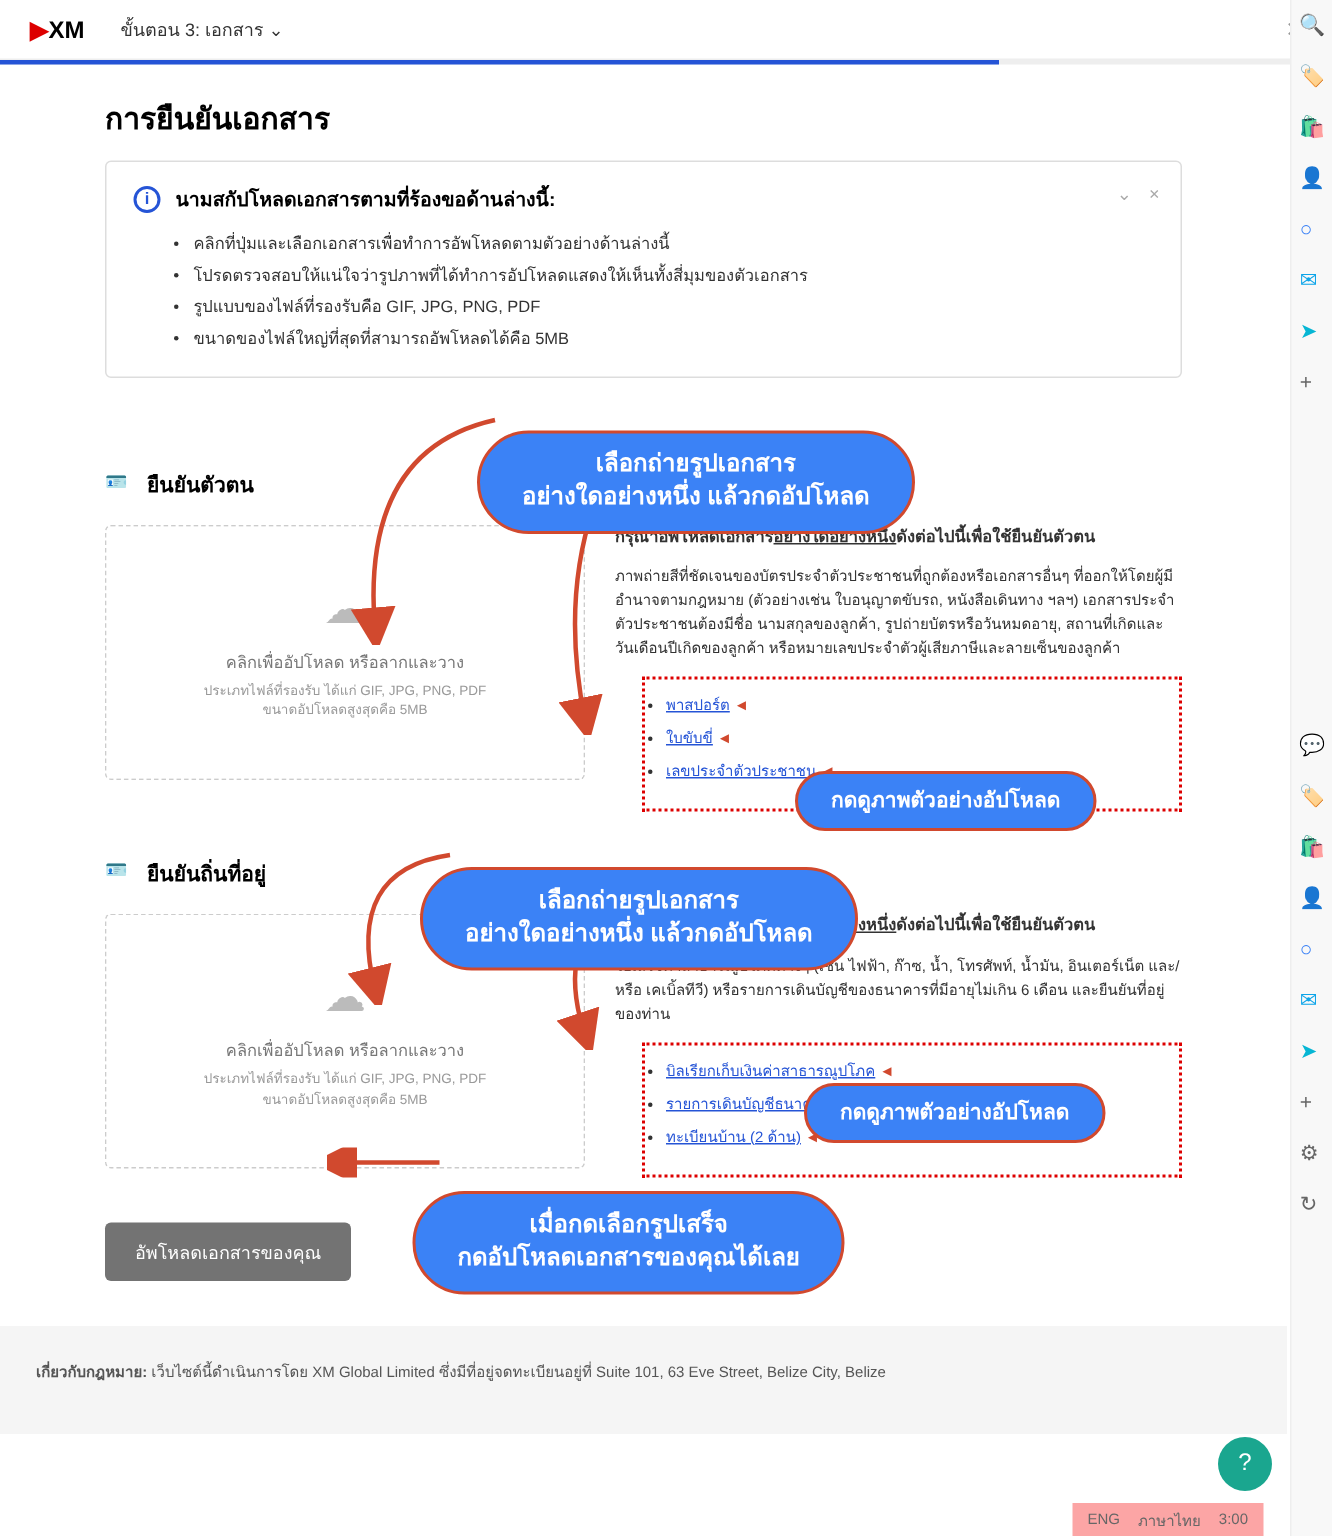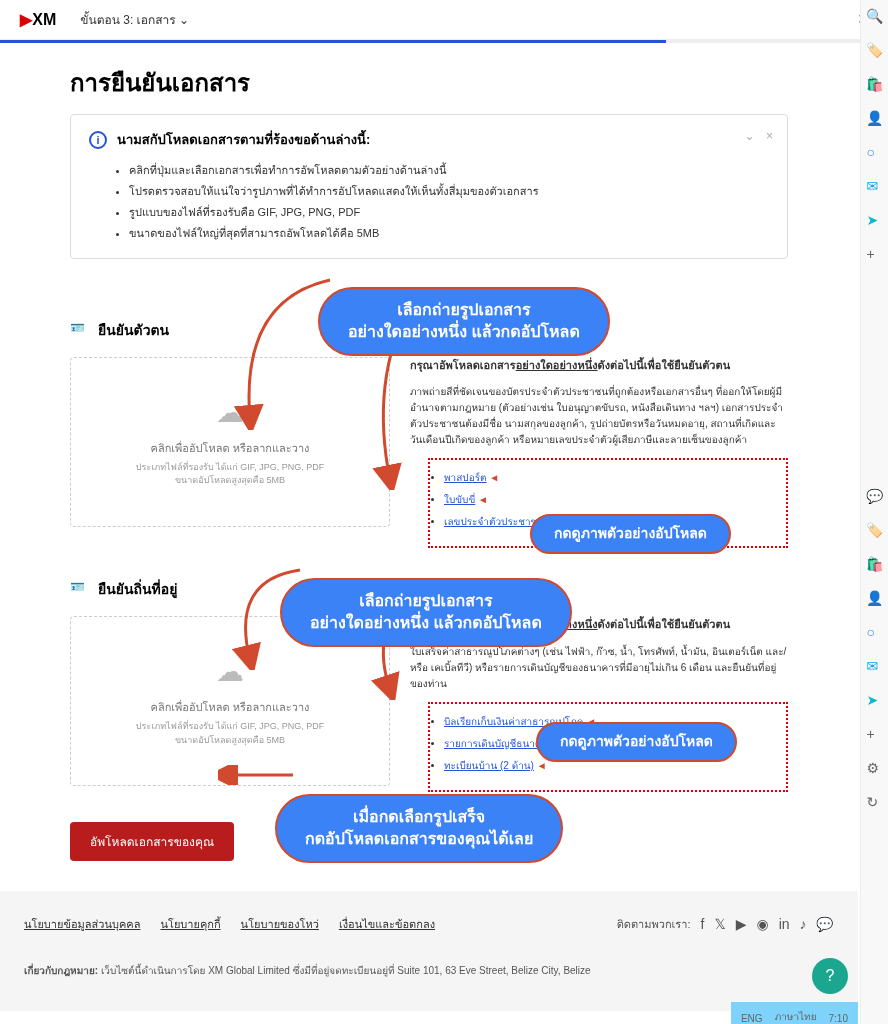--- a/index.html
+++ b/index.html
@@ -11,21 +11,21 @@
 .top-bar { height: 40px; display: flex; align-items: center; padding: 16px 20px; border-bottom: 1px solid #eee; }
 .logo { font-weight: bold; font-size: 16px; }
 .step-label { margin-left: 24px; font-size: 12px; color: #333; }
 .close-btn { margin-left: auto; font-size: 18px; color: #999; cursor: pointer; }
 
 .progress-bar { height: 3px; background: #eee; }
 .progress-fill { height: 100%; width: 75%; background: #2554d6; }
 
 .main { padding: 20px 70px 30px 70px; width: 858px; }
 
-h1 { font-size: 24px; font-weight: bold; margin-bottom: 12px; }
+h1 { font-size: 20px; font-weight: bold; margin-bottom: 12px; }
 .desc { font-size: 11px; color: #333; line-height: 1.6; margin-bottom: 20px; }
 .underline { text-decoration: underline; }
 
 .info-box { border: 1px solid #ddd; border-radius: 4px; padding: 14px 18px; margin-bottom: 30px; position: relative; }
 .info-header { display: flex; align-items: center; margin-bottom: 10px; }
 .info-icon { width: 18px; height: 18px; border-radius: 50%; border: 2px solid #2554d6; color: #2554d6; display: inline-flex; align-items: center; justify-content: center; font-size: 11px; font-weight: bold; margin-right: 10px; }
 .info-title { font-weight: bold; font-size: 13px; }
 .info-controls { position: absolute; top: 14px; right: 14px; color: #aaa; font-size: 12px; }
 .info-controls span { margin-left: 8px; }
 .info-list { list-style: disc; margin-left: 40px; font-size: 11px; color: #333; line-height: 1.9; }
@@ -39,38 +39,38 @@
 .cloud-icon { font-size: 28px; color: #bbb; margin-bottom: 10px; }
 .drop-title { font-size: 11px; margin-bottom: 4px; }
 .drop-sub { font-size: 9px; color: #999; line-height: 1.5; text-align: center; }
 
 .instructions { flex: 1; font-size: 10px; color: #333; line-height: 1.6; }
 .instr-title { font-size: 11px; font-weight: bold; margin-bottom: 10px; }
 .doc-links { list-style: disc; margin-left: 18px; margin-top: 10px; border: 2px dotted #d00; padding: 10px 14px; }
 .doc-links li { margin-bottom: 6px; }
 .doc-links a { color: #2554d6; font-size: 10px; }
 
-.upload-btn { background: #b91c1c; color: #fff; padding: 10px 20px; border: none; border-radius: 4px; font-size: 12px; cursor: pointer; }
+.upload-btn { background: #737373; color: #fff; padding: 10px 20px; border: none; border-radius: 4px; font-size: 12px; cursor: pointer; }
 
 .callout { position: absolute; background: #3b82f6; color: #fff; border: 2px solid #d1492e; border-radius: 50px; padding: 10px 28px; font-size: 16px; font-weight: bold; text-align: center; line-height: 1.4; z-index: 10; margin-top: 42px; }
 .callout.small { font-size: 14px; padding: 8px 22px; }
 
 .arrow-svg { position: absolute; pointer-events: none; z-index: 5; }
 
 .footer { background: #f5f5f5; padding: 24px 24px 20px 24px; font-size: 10px; color: #555; width: 858px; }
 .footer-links { display: flex; gap: 20px; margin-bottom: 30px; }
 .footer-links a { color: #333; text-decoration: underline; font-size: 11px; }
 .social { margin-left: auto; display: flex; gap: 10px; align-items: center; font-size: 11px; color: #555; }
 .social .ic { font-size: 14px; color: #555; }
 .footer p { margin-bottom: 12px; line-height: 1.6; }
 .footer .bold { font-weight: bold; }
 
 .help-btn { position: fixed; bottom: 30px; right: 40px; width: 36px; height: 36px; border-radius: 50%; background: #1aa68f; color: #fff; display: flex; align-items: center; justify-content: center; font-size: 16px; }
 
-.taskbar { position: fixed; bottom: 0; right: 30px; height: 22px; display: flex; align-items: flex-end; gap: 12px; font-size: 10px; color: #666; background: #7dd3fc; padding: 0 10px; }
+.taskbar { position: fixed; bottom: 0; right: 46px; height: 22px; display: flex; align-items: center; gap: 12px; font-size: 10px; color: #666; background: #fca5a5; padding: 0 10px; }
 </style>
 </head>
 <body>
 
 <div class="right-sidebar">
   <span class="icon">🔍</span>
   <span class="icon" style="color:#3b82f6">🏷️</span>
   <span class="icon" style="color:#d97706">🛍️</span>
   <span class="icon" style="color:#8b5cf6">👤</span>
   <span class="icon" style="color:#3b82f6">○</span>
@@ -200,46 +200,30 @@
   <div class="callout" style="top:752px; left:275px;">
     <span>เมื่อกดเลือกรูปเสร็จ</span><br><span>กดอัปโหลดเอกสารของคุณได้เลย</span>
   </div>
   <svg class="arrow-svg" style="top:765px; left:218px;" width="80" height="20">
     <path d="M75,10 L5,10" stroke="#d1492e" stroke-width="3" fill="none" marker-end="url(#ah1)"></path>
   </svg>
 
 </div>
 
 <div class="footer">
-  <div class="footer-links">
-    <a href="#">นโยบายข้อมูลส่วนบุคคล</a>
-    <a href="#">นโยบายคุกกี้</a>
-    <a href="#">นโยบายของโหว่</a>
-    <a href="#">เงื่อนไขและข้อตกลง</a>
-    <div class="social">
-      <span>ติดตามพวกเรา:</span>
-      <span class="ic">f</span>
-      <span class="ic">𝕏</span>
-      <span class="ic">▶</span>
-      <span class="ic">◉</span>
-      <span class="ic">in</span>
-      <span class="ic">♪</span>
-      <span class="ic">💬</span>
-    </div>
-  </div>
   <p><span class="bold">เกี่ยวกับกฎหมาย:</span><span> เว็บไซต์นี้ดำเนินการโดย XM Global Limited ซึ่งมีที่อยู่จดทะเบียนอยู่ที่ Suite 101, 63 Eve Street, Belize City, Belize</span></p>
 
 </div>
 
 <div class="help-btn">?</div>
 
 <div class="taskbar">
   <span>ENG</span>
   <span>ภาษาไทย</span>
-  <span>7:10</span>
+  <span>3:00</span>
 </div>
 
 <div class="right-sidebar" style="top:480px; height:auto; padding-bottom:20px;">
   <span class="icon">💬</span>
   <span class="icon" style="color:#3b82f6">🏷️</span>
   <span class="icon" style="color:#d97706">🛍️</span>
   <span class="icon" style="color:#8b5cf6">👤</span>
   <span class="icon" style="color:#3b82f6">○</span>
   <span class="icon" style="color:#0ea5e9">✉</span>
   <span class="icon" style="color:#06b6d4">➤</span>

